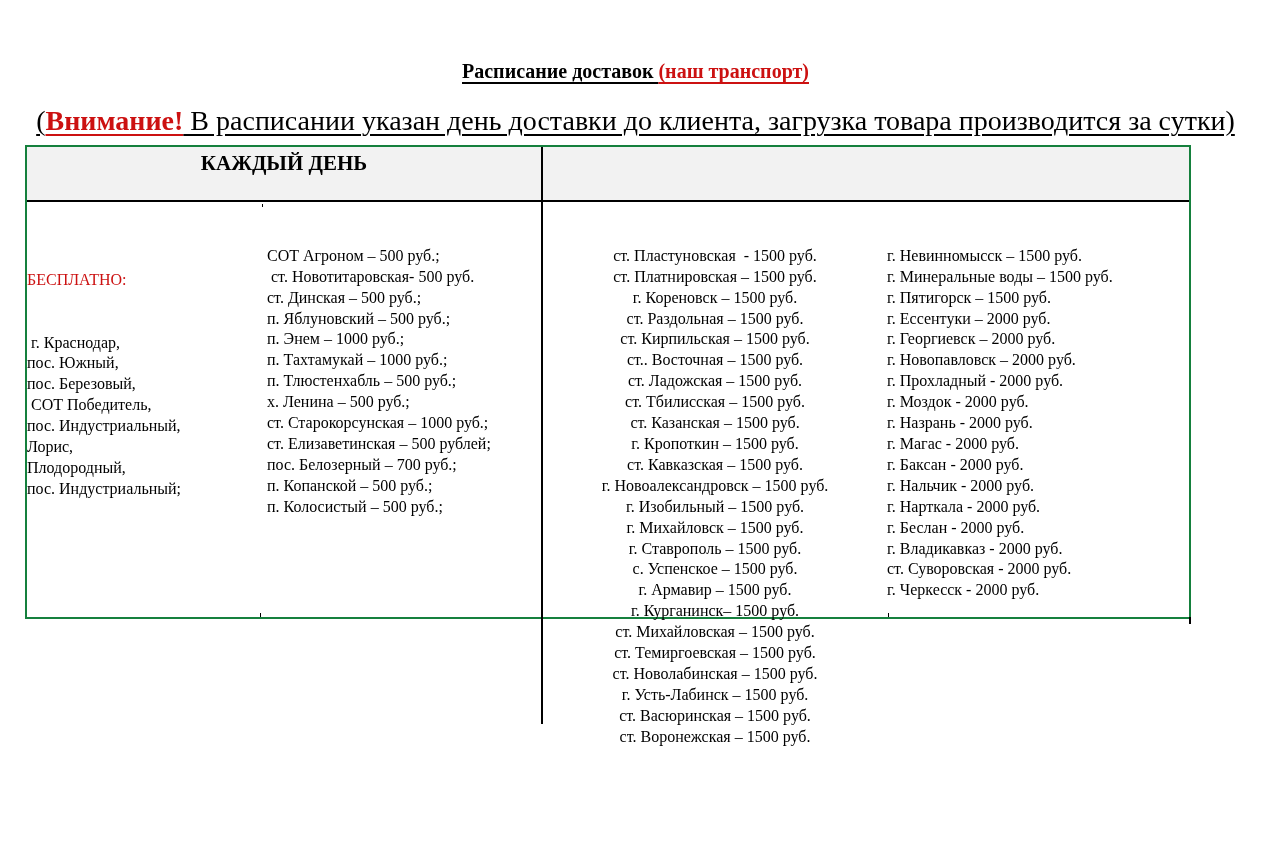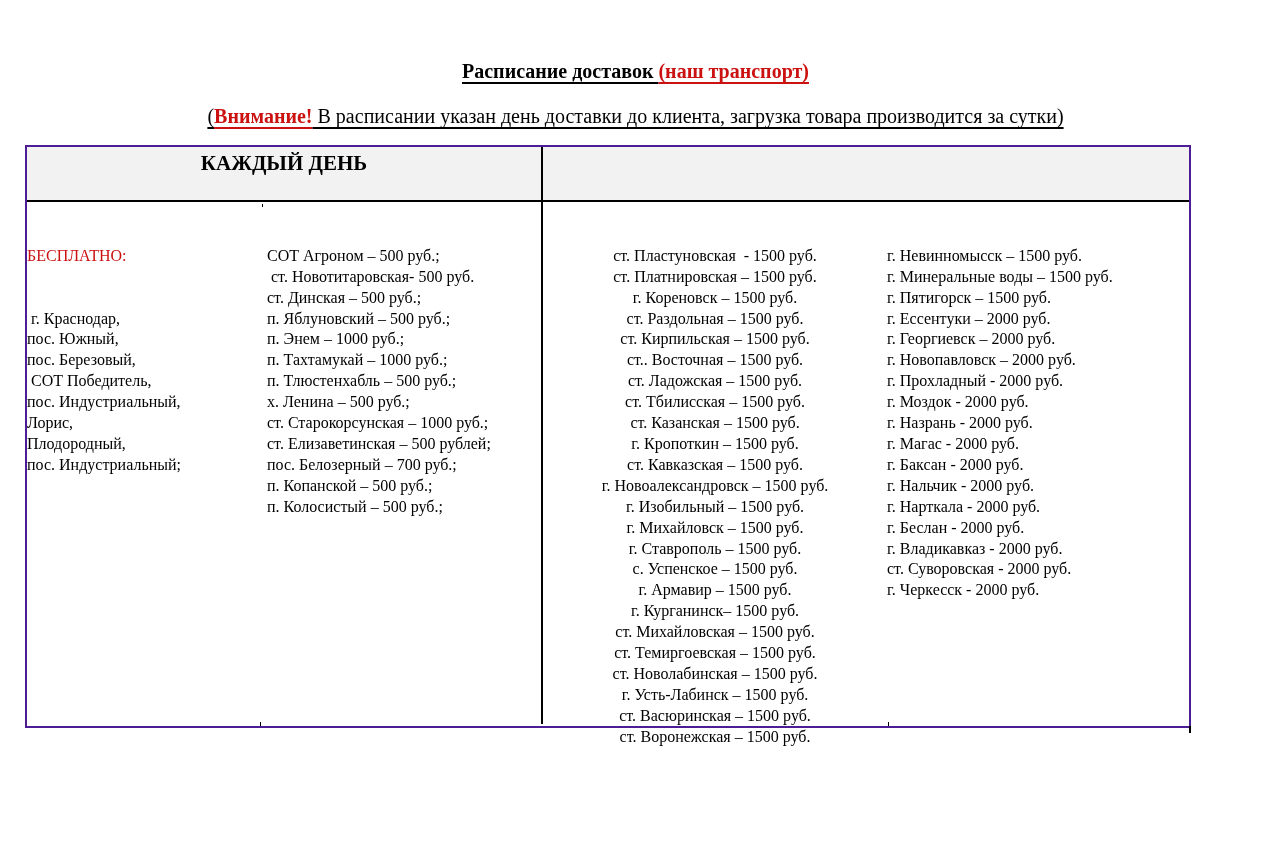--- a/index.html
+++ b/index.html
@@ -5,38 +5,38 @@
   * { margin: 0; padding: 0; box-sizing: border-box; }
   html, body { background: #ffffff; }
   body {
     width: 1271px; height: 851px;
     position: relative;
     font-family: "Liberation Serif", "DejaVu Serif", serif;
     color: #000;
     overflow: hidden;
   }
   .u { text-decoration: underline; text-decoration-thickness: 2px; text-underline-offset: 4px; }
-  .red { color: var(--red, #cc1111); }
+  .red { color: var(--red, #cc1111); margin-top: 24px; }
 
   .title {
     position: absolute; top: 60px; left: 0; right: 0;
     text-align: center; font-size: 20px; font-weight: bold;
     white-space: pre;
   }
   .notice {
     position: absolute; top: 105px; left: 0; right: 0;
-    text-align: center; font-size: 20px;
+    text-align: center; font-size: 28px;
     white-space: pre;
   }
   .notice .warn { font-weight: bold; }
 
   .dtable {
     position: absolute; left: 25px; top: 145px;
-    width: 1166px; height: 583px;
-    border: 2px solid #4c1d95;
+    width: 1166px; height: 474px;
+    border: 2px solid #15803d;
   }
   .thead {
     display: flex; height: 55px;
     border-bottom: 2px solid #000;
     background: var(--header-bg, #f2f2f2);
   }
   .th-left {
     width: 516px; border-right: 2px solid #000;
     text-align: center; font-weight: bold; font-size: 21px;
     padding-top: 4px;

